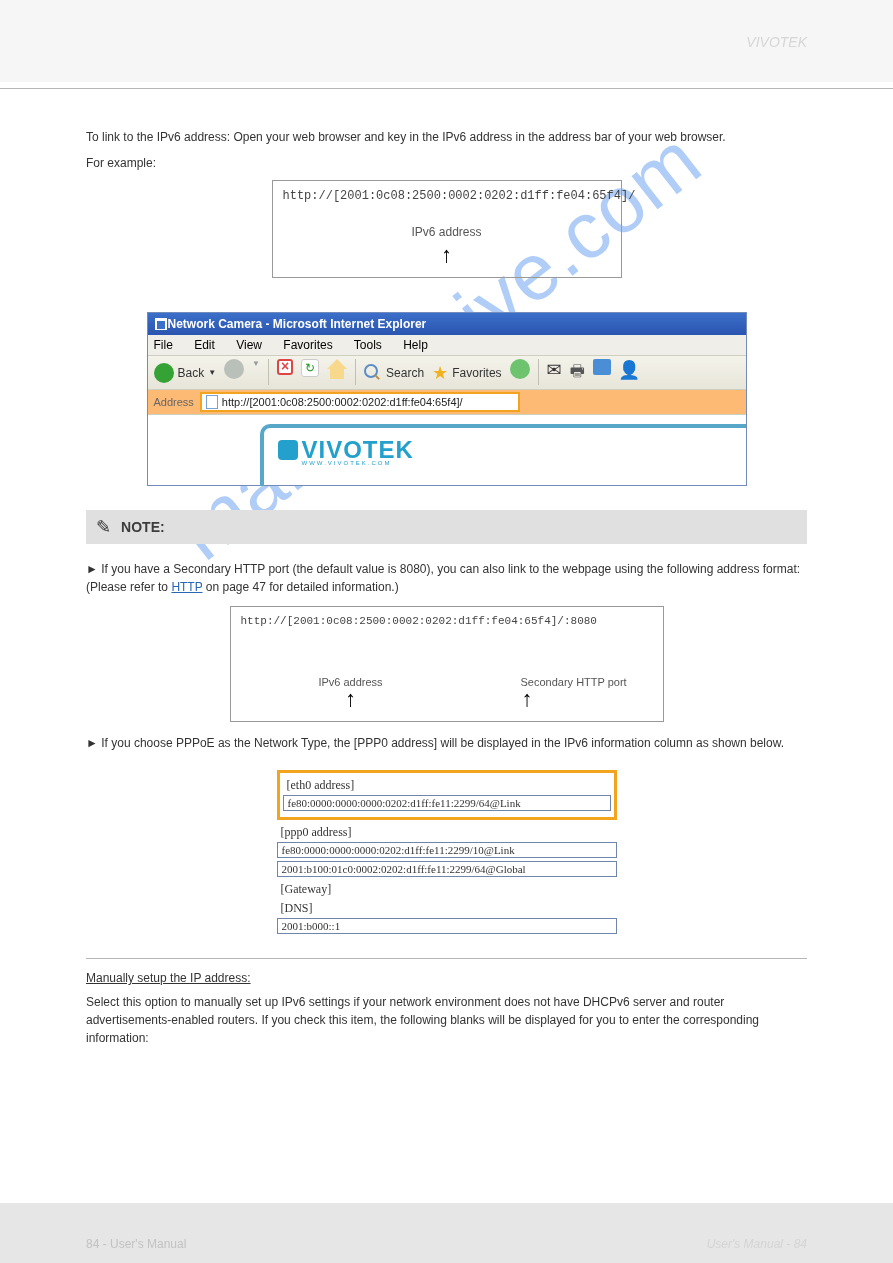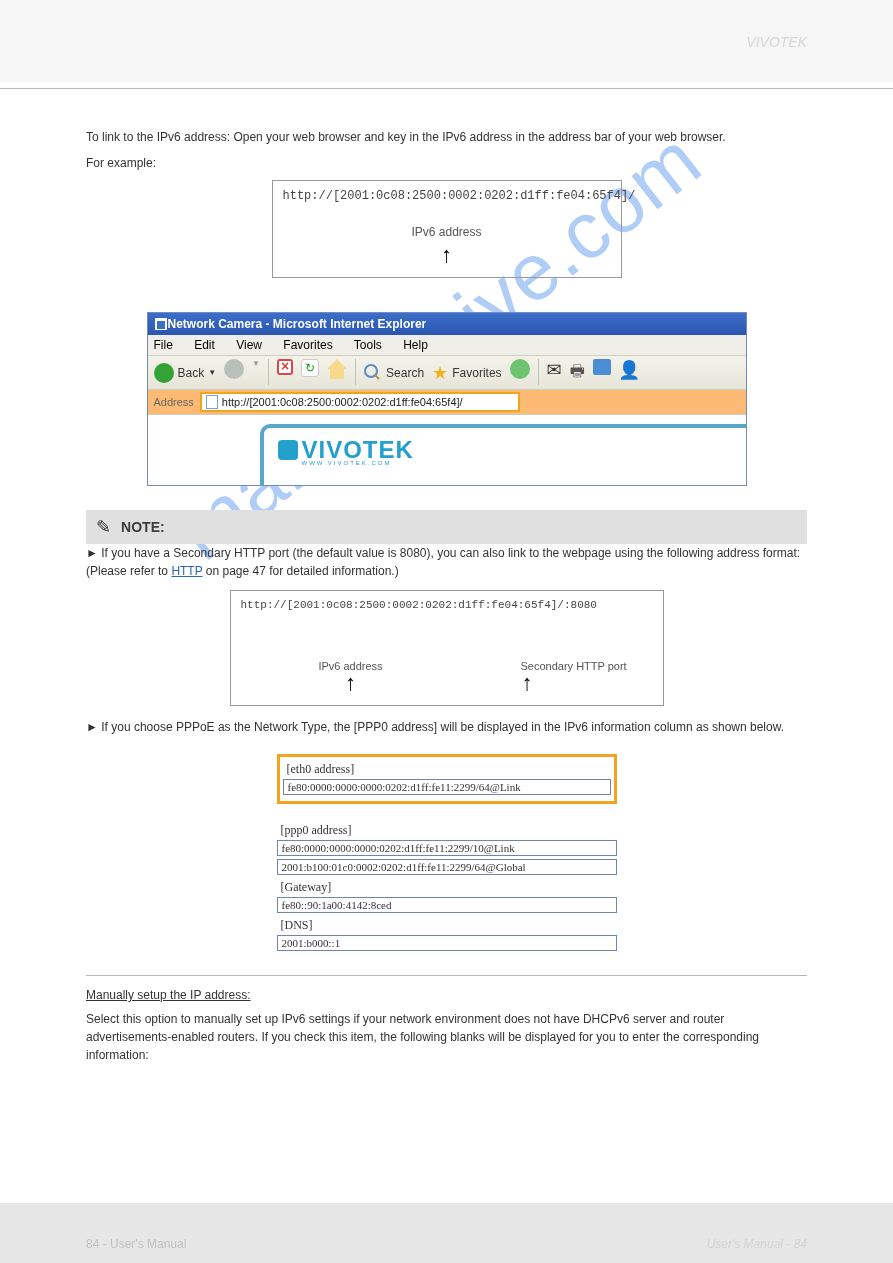--- a/index.html
+++ b/index.html
@@ -292,21 +292,21 @@
   .ipv6-table .val {
     border: 1px solid #6f85a9;
     padding: 1px 4px;
     font-size: 11px;
     color: #333;
     margin-bottom: 3px;
   }
   .eth0-highlight {
     border: 3px solid #f3a41e;
     padding: 3px;
-    margin-bottom: 17px;
+    margin-bottom: 3px;
   }
   .divider-line {
     height: 1px;
     background: #b6b6b6;
     margin: 24px 0 12px 0;
   }
   .manual-heading {
     text-decoration: underline;
     margin-bottom: 8px;
     font-size: 12px;
@@ -432,21 +432,21 @@
         <div class="vivotek-sub">WWW.VIVOTEK.COM</div>
       </div>
     </div>
   </div>
 
   <div class="note-band">
     <span class="pen">✎</span>
     <span class="note-label">NOTE:</span>
   </div>
 
-  <p class="para" style="margin-top:0;">
+  <p class="para" style="margin-top:16px;">
     <span>► If you have a Secondary HTTP port (the default value is 8080), you can also link to the webpage using the following address format:  (Please refer to </span>
     <span style="color:#2a66b4;text-decoration:underline;">HTTP</span>
     <span> on page 47 for detailed information.)</span>
   </p>
 
   <div class="address-box2">
     <div>http://[2001:0c08:2500:0002:0202:d1ff:fe04:65f4]/:8080</div>
     <div class="ab2-arrows">
       <div class="ab2-col1">
         <div class="ab2-label">IPv6 address</div>
@@ -463,21 +463,20 @@
 
   <div class="ipv6-table">
     <div class="eth0-highlight">
       <div class="sec-label">[eth0 address]</div>
       <div class="val">fe80:0000:0000:0000:0202:d1ff:fe11:2299/64@Link</div>
     </div>
     <div class="sec-label">[ppp0 address]</div>
     <div class="val">fe80:0000:0000:0000:0202:d1ff:fe11:2299/10@Link</div>
     <div class="val">2001:b100:01c0:0002:0202:d1ff:fe11:2299/64@Global</div>
     <div class="sec-label">[Gateway]</div>
-    <div class="val">fe80::90:1a00:4142:8ced</div>
     <div class="sec-label">[DNS]</div>
     <div class="val">2001:b000::1</div>
   </div>
 
   <div class="divider-line"></div>
 
   <p class="manual-heading">Manually setup the IP address:</p>
   <p class="para">Select this option to manually set up IPv6 settings if your network environment does not have DHCPv6 server and router advertisements-enabled routers. If you check this item, the following blanks will be displayed for you to enter the corresponding information:</p>
 
 </div>

